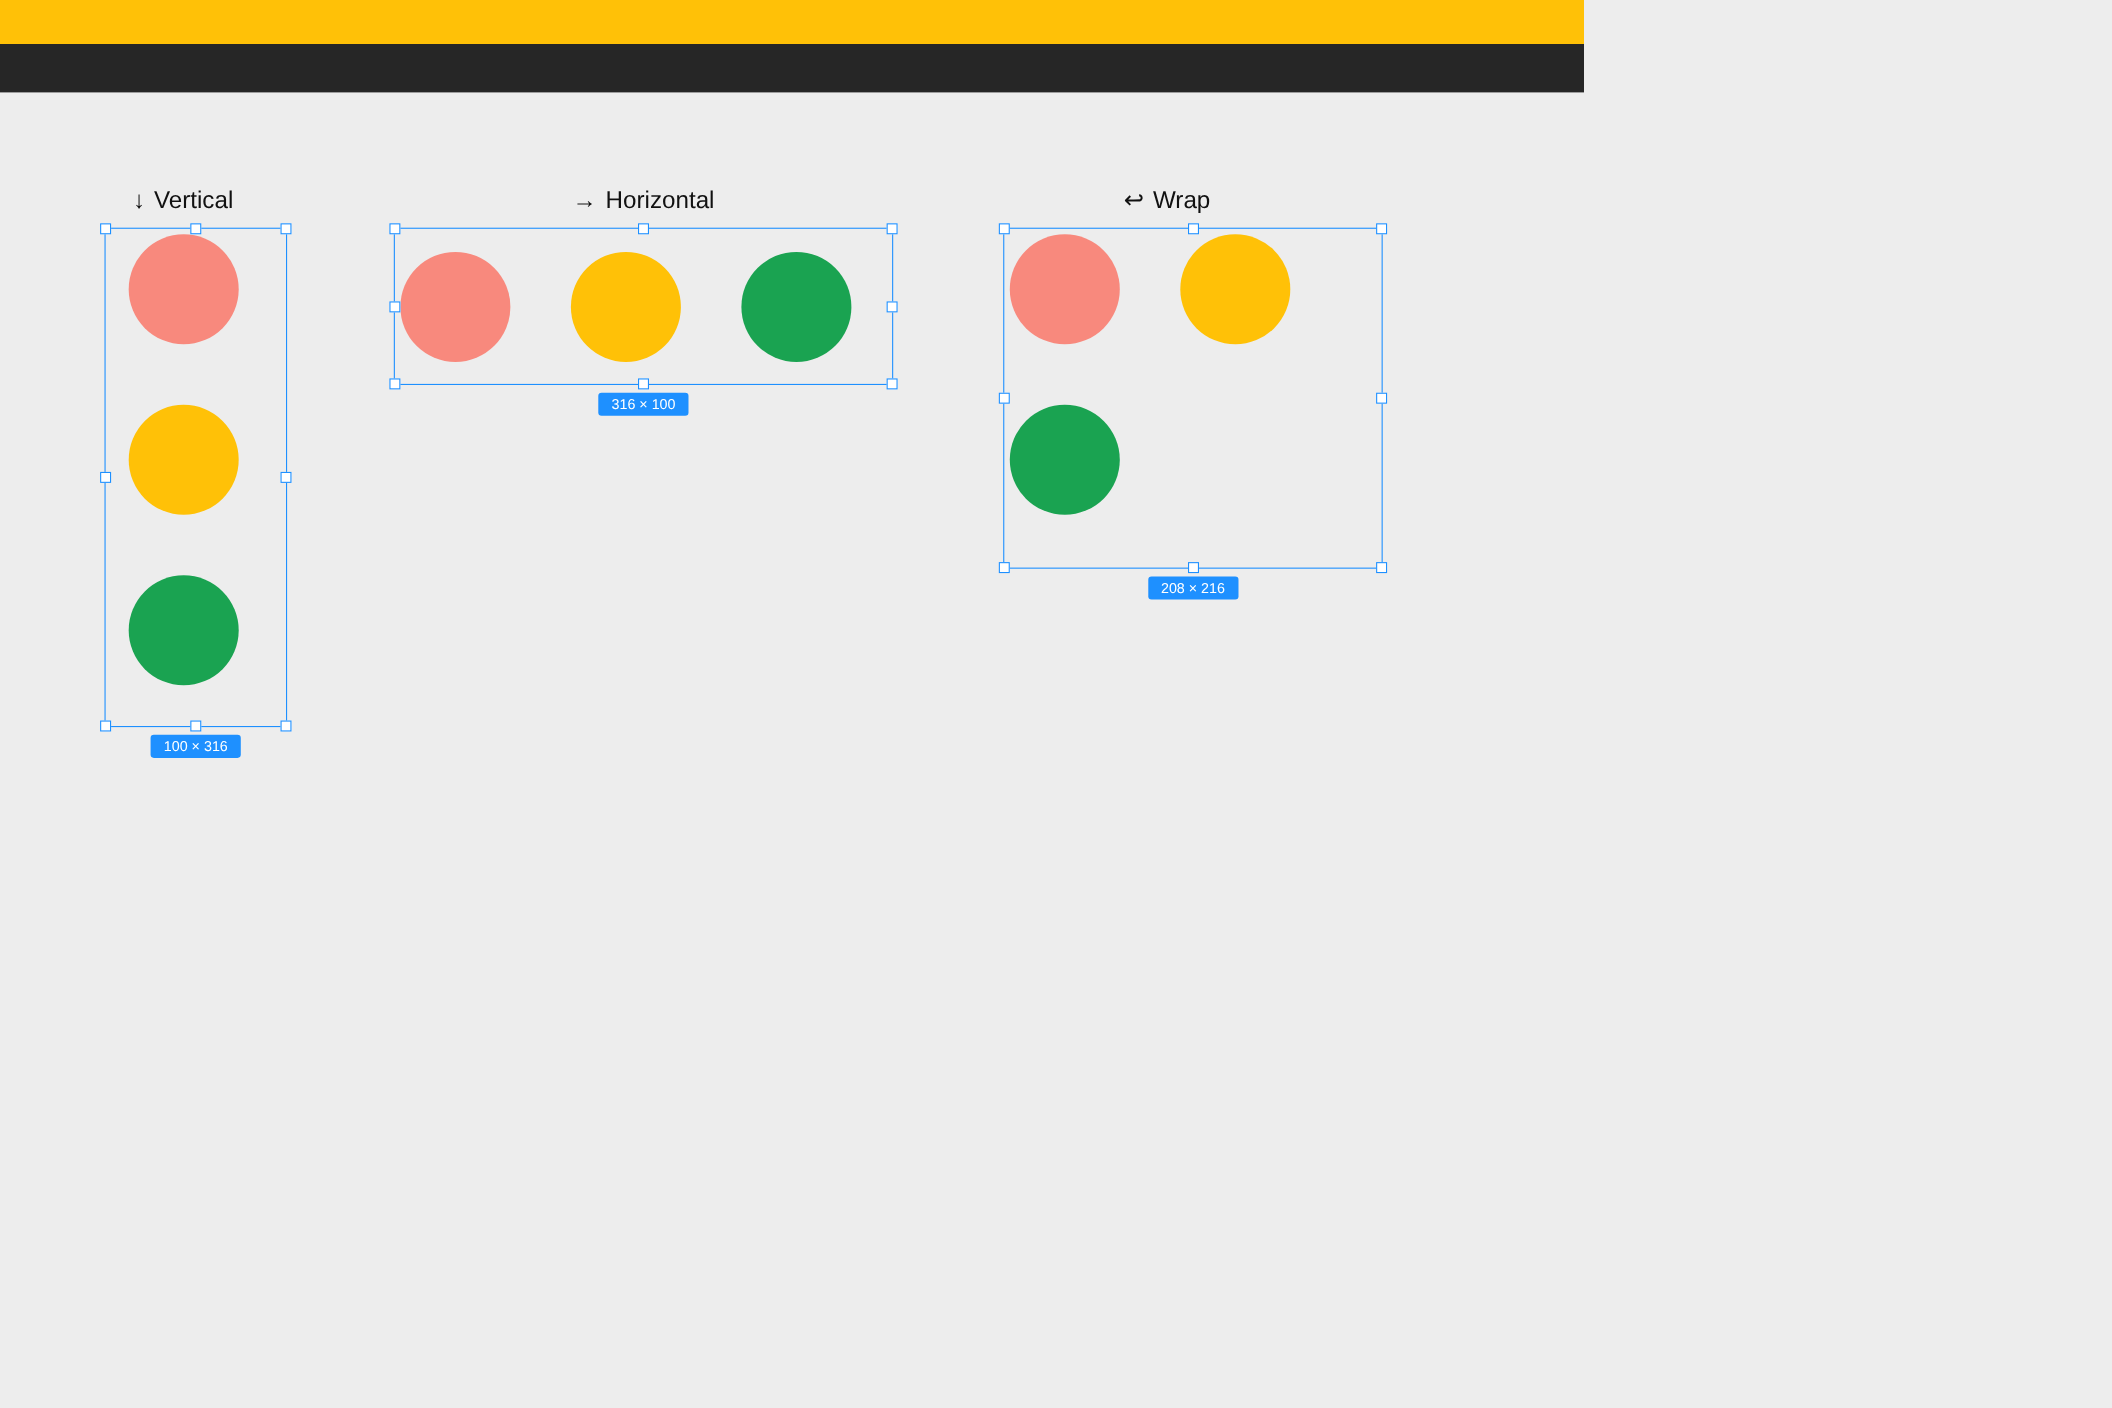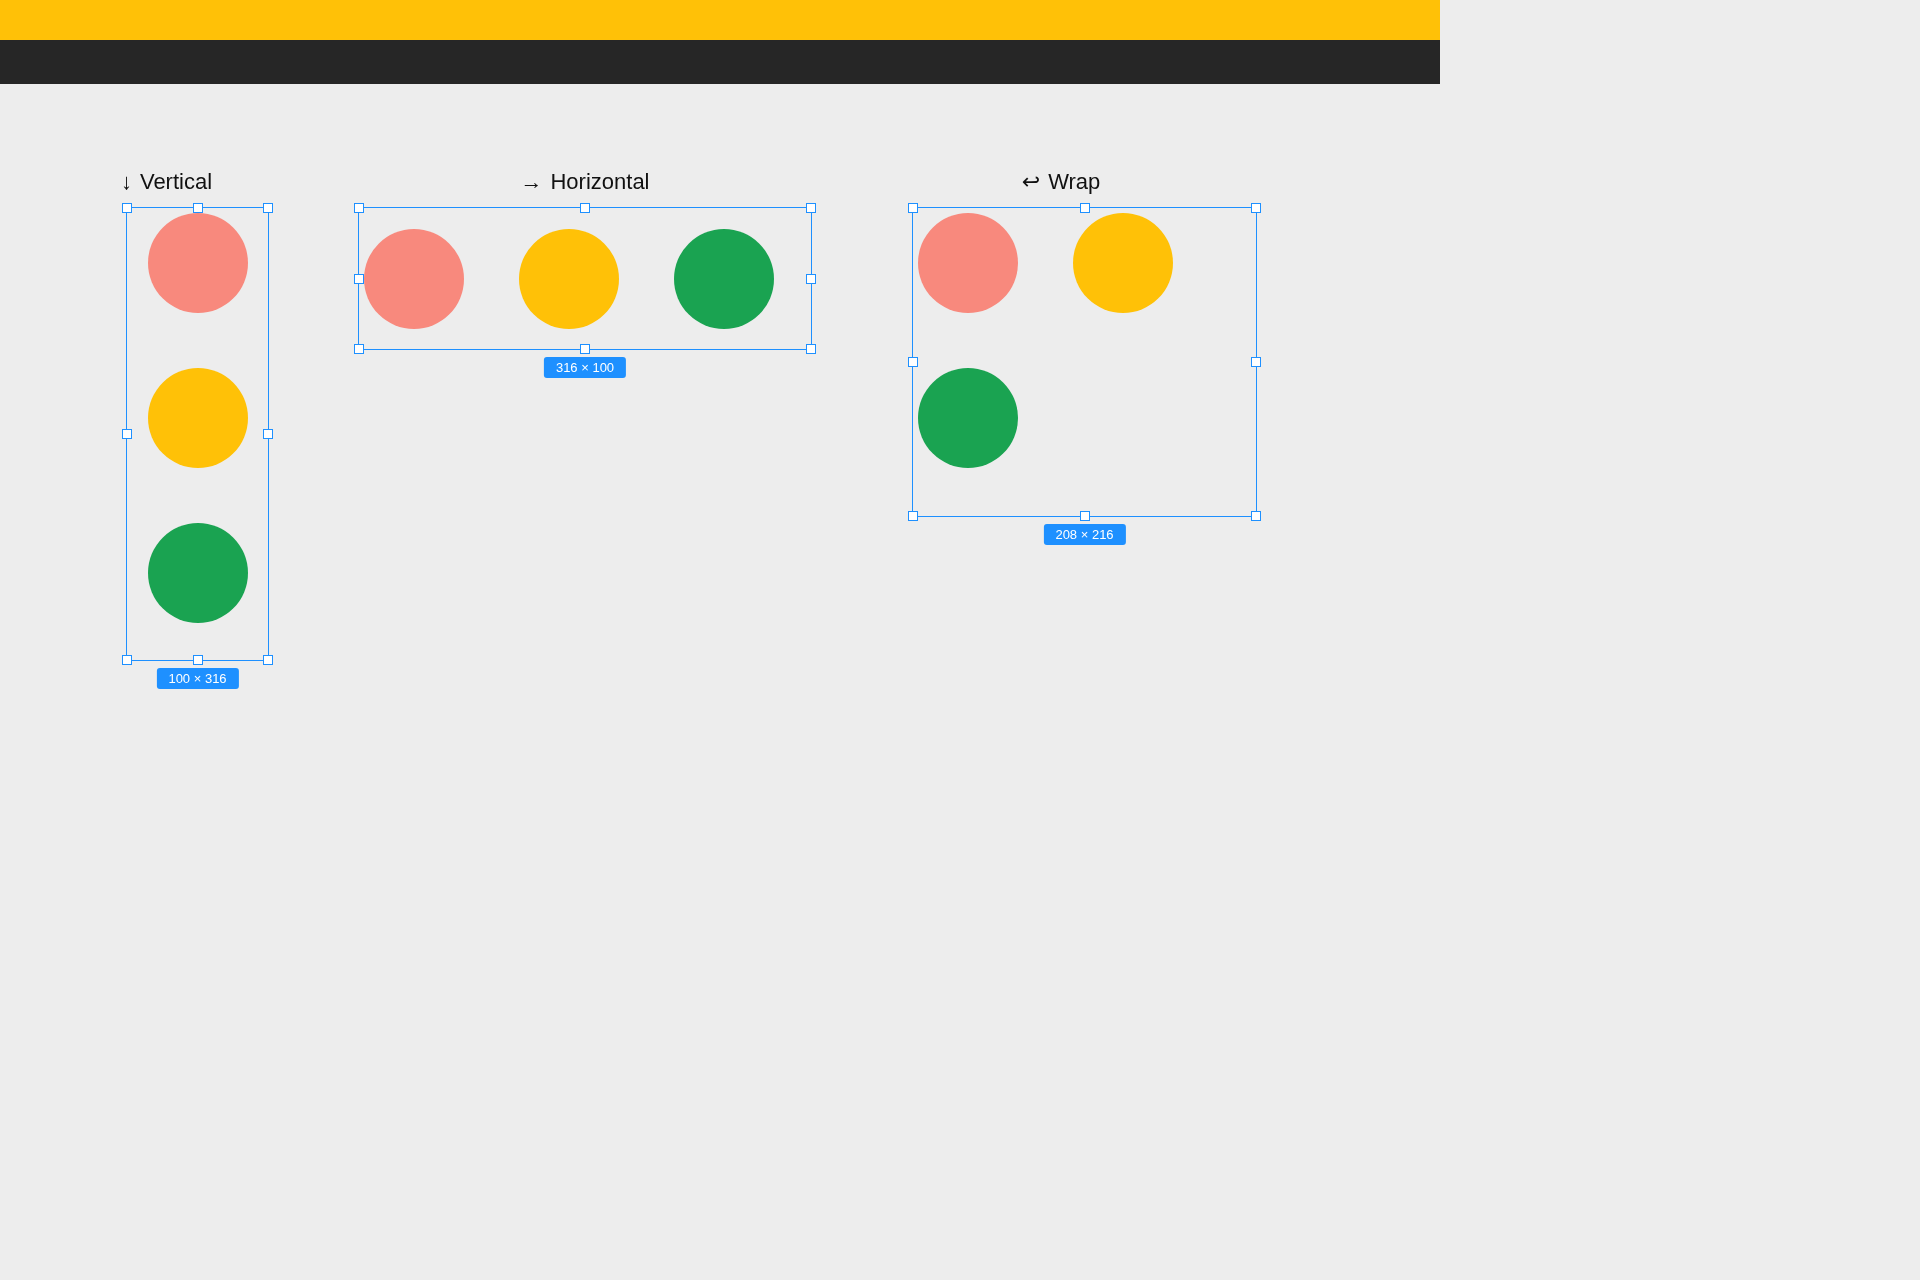--- a/index.html
+++ b/index.html
@@ -29,21 +29,21 @@
 
   .dim-badge { position: absolute; left: 50%; transform: translateX(-50%); top: calc(100% + 8px); background: #1e90ff; color: #fff; font-size: 13px; padding: 3px 12px; border-radius: 3px; white-space: nowrap; }
 
   .circle { width: 100px; height: 100px; border-radius: 50%; position: absolute; }
   .c-red { background: #f8897d; }
   .c-yellow { background: #ffc107; }
   .c-green { background: #1aa351; }
 
   
   .g-vertical { top: 85px; left: 95px; }
-  .g-vertical .selbox { width: 143px; height: 454px; margin-left: 31px; }
+  .g-vertical .selbox { width: 166px; height: 454px; }
   .g-vertical .group-title { width: 143px; }
 
   .g-horizontal { top: 85px; left: 358px; }
   .g-horizontal .selbox { width: 454px; height: 143px; }
   .g-horizontal .group-title { width: 454px; }
 
   .g-wrap { top: 85px; left: 912px; }
   .g-wrap .selbox { width: 345px; height: 310px; }
   .g-wrap .group-title { width: 298px; }
 </style>

